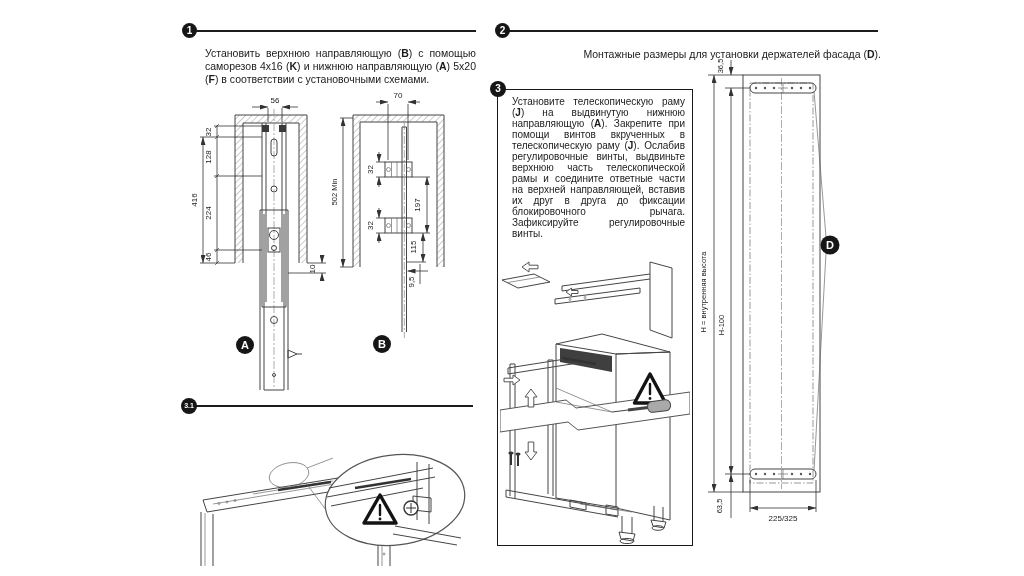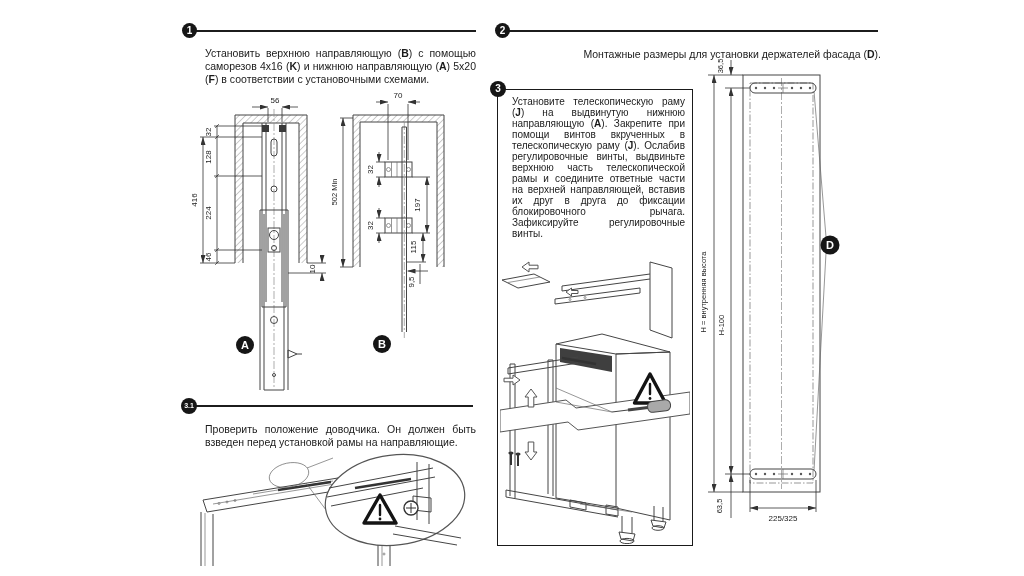--- a/index.html
+++ b/index.html
@@ -55,21 +55,20 @@
   <div class="numc n15" style="left:495px;top:23px">2</div>
   <div class="hline" style="left:509px;top:29.5px;width:369px"></div>
   <div class="body-text nw" style="left:511px;top:37px;width:370px"><span>Монтажные размеры для установки держателей фасада (</span><span class="b">D</span><span>).</span></div>
 
   <div class="step3-box"></div>
   <div class="numc n16" style="left:490px;top:81px">3</div>
   <div class="step3-text"><span>Установите телескопическую раму (</span><span class="b">J</span><span>) на выдвинутую нижнюю направляющую (</span><span class="b">A</span><span>). Закрепите при помощи винтов вкрученных в телескопическую раму (</span><span class="b">J</span><span>). Ослабив регулировочные винты, выдвиньте верхнюю часть телескопической рамы и соедините ответные части на верхней направляющей, вставив их друг в друга до фиксации блокировочного рычага. Зафиксируйте регулировочные винты.</span></div>
 
   <div class="numc n16 small-label" style="left:181px;top:398px">3.1</div>
   <div class="hline" style="left:196px;top:405px;width:277px"></div>
-  <div class="body-text" style="left:205px;top:412px;width:271px"><span>Проверить положение доводчика. Он должен быть взведен перед установкой рамы на направляющие.</span></div>
 
   <svg class="draw" style="left:192px;top:92px" width="142" height="304" viewBox="0 0 142 304">
     <g>
       <rect class="hatchf" x="43" y="23" width="72" height="8"></rect>
       <rect class="hatchf" x="43" y="31" width="8" height="140"></rect>
       <rect class="hatchf" x="107" y="31" width="8" height="140"></rect>
       <path class="ln" d="M43,171 V23 H115 V171 M51,171 V31 H107 V171"></path>
     </g>
     <g>
       <line class="cl" x1="82" y1="17" x2="82" y2="296"></line>

